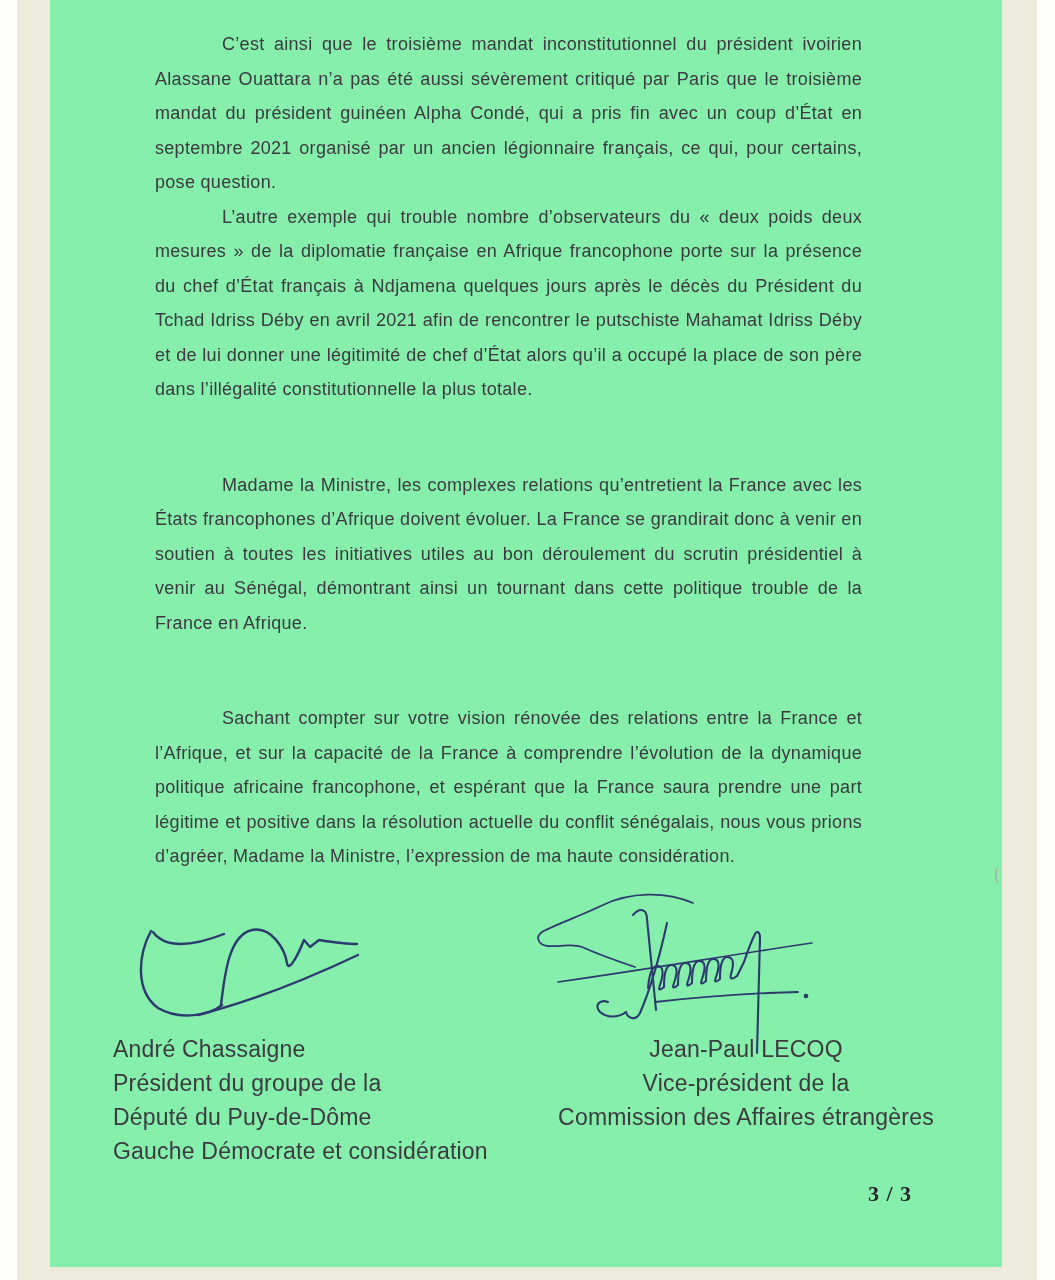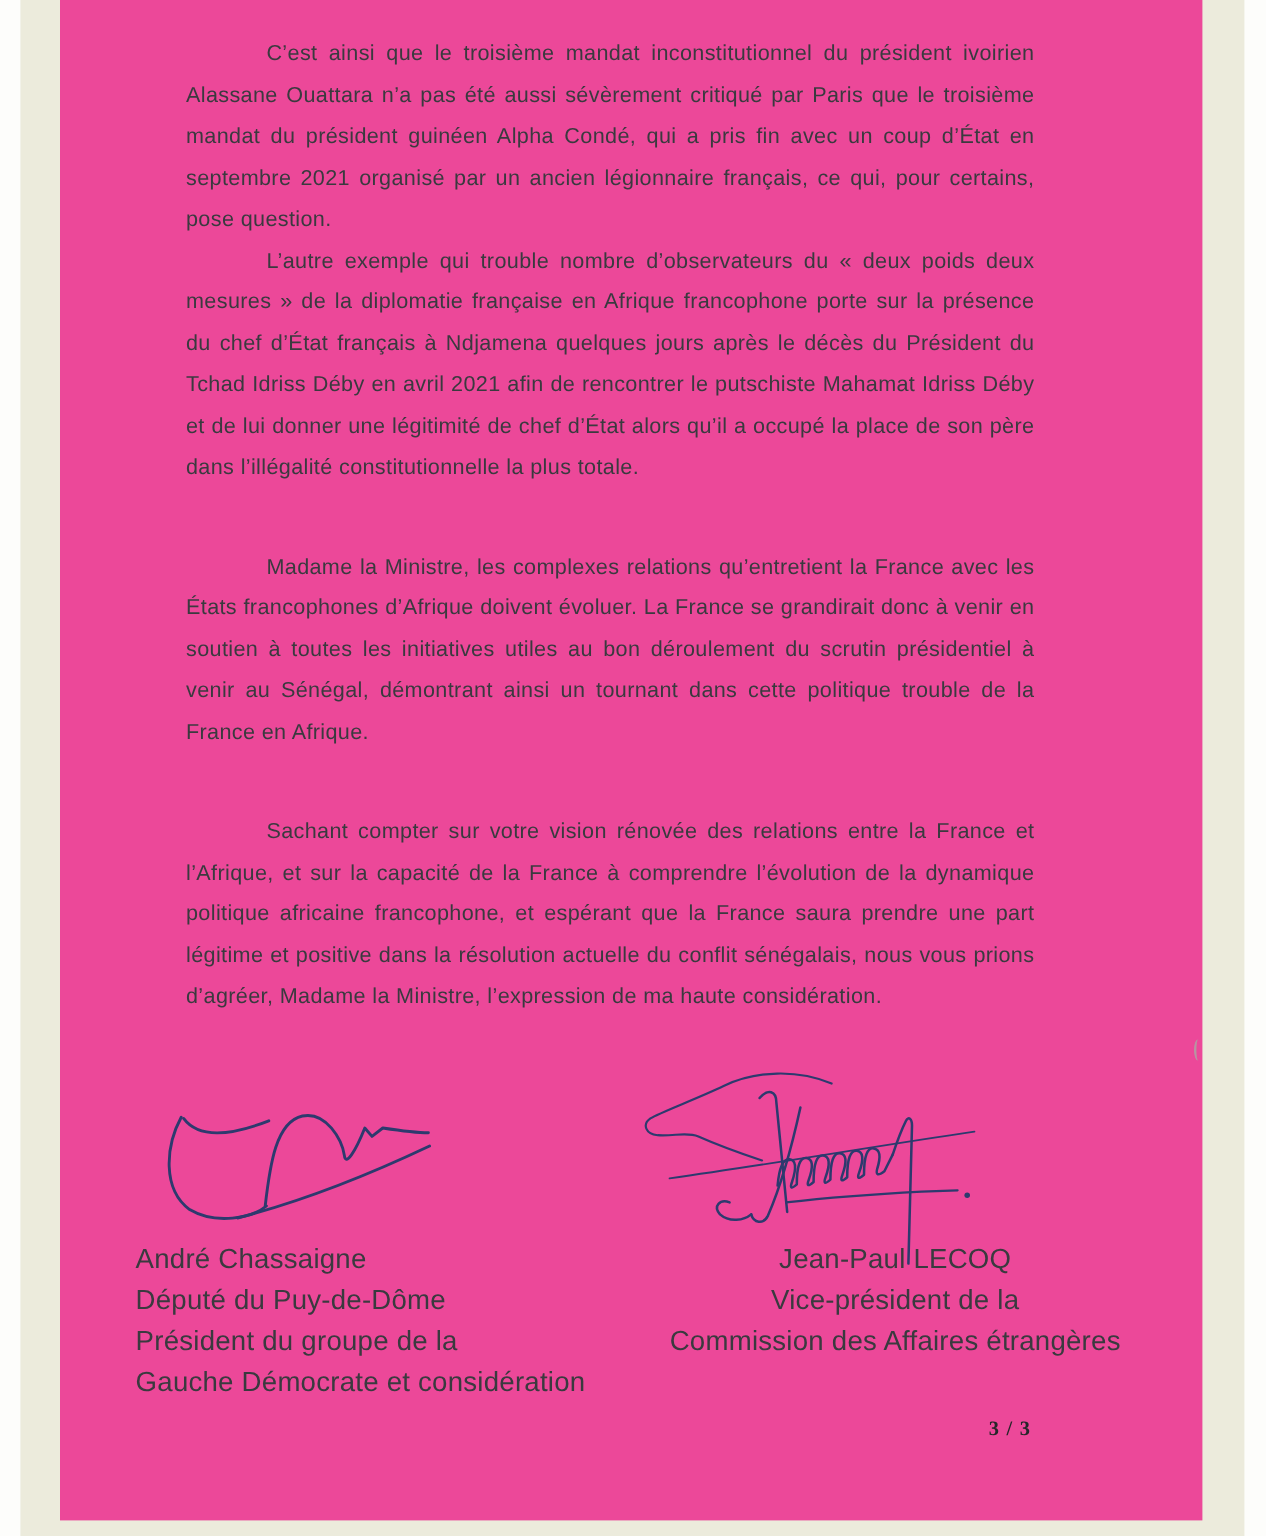--- a/index.html
+++ b/index.html
@@ -10,44 +10,44 @@
     position: relative;
     overflow: hidden;
   }
   .canvas { position: absolute; inset: 0; width: 1055px; height: 1280px; }
   .frame-bg {
     position: absolute; left: 17px; top: 0; width: 1020px; height: 1280px;
     background: #ecebdc;
   }
   .page {
     position: absolute; left: 50px; top: 0; width: 952px; height: 1267px;
-    background: #ec4899;
+    background: #86efac;
   }
   .body-text {
     position: absolute; left: 105px; top: 27px; width: 707px;
     color: #3a3a3f;
     font-size: 18px; line-height: 34.5px; letter-spacing: 0.3px;
     text-align: justify;
   }
   .para { margin: 0; text-indent: 67px; }
-  .para.gap { margin-top: 48px; }
+  .para.gap { margin-top: 61px; }
   .sig { position: absolute; pointer-events: none; }
   .sig-left  { left: 60px;  top: 915px; }
   .sig-right { left: 480px; top: 885px; }
   .sign-block {
     position: absolute; top: 1032px;
     color: #3a3a3f; font-size: 23px; line-height: 34px;
     letter-spacing: 0.2px;
   }
   .sign-block.left  { left: 63px; text-align: left; }
   .sign-block.right { left: 496px; width: 400px; text-align: center; }
   .page-number {
-    position: absolute; left: 774px; top: 1181px;
+    position: absolute; left: 818px; top: 1181px;
     font-family: "Liberation Serif", serif;
-    font-weight: bold; font-size: 17px; color: #26262a;
+    font-weight: bold; font-size: 22px; color: #26262a;
     letter-spacing: 1px;
   }
   .edge-mark {
     position: absolute; left: 945px; top: 866px;
     width: 5px; height: 18px;
     border-left: 2px solid #a9a9a4;
     border-radius: 60% 0 0 60%;
     opacity: 0.8;
   }
 </style>
@@ -84,22 +84,22 @@
         <path d="M 118 103 Q 120 80 128 81 Q 136 82 130 100 Q 127 108 134 102 Q 134 79 142 80 Q 150 81 144 98 Q 141 106 148 100 Q 148 77 156 78 Q 164 79 158 96 Q 155 104 162 98 Q 162 75 170 76 Q 178 77 172 94 Q 169 102 176 96 Q 176 73 184 74 Q 192 75 186 92 Q 183 100 190 94 Q 190 71 198 72 Q 206 73 201 89 Q 199 97 207 91 L 214 77"></path>
         <path d="M 214 77 C 218 65 222 55 225 49 C 227 45 230 47 230 53 L 227 168"></path>
         <path d="M 28 97 C 120 84 200 70 282 58" stroke-width="1.6"></path>
         <path d="M 125 117 C 160 113 200 110 238 108 L 268 107" stroke-width="1.8"></path>
         <circle cx="276" cy="111" r="2.3" fill="#2d3a6e" stroke="none"></circle>
       </g>
     </svg>
 
     <div class="sign-block left">
       <div>André Chassaigne</div>
+      <div>Président du groupe de la</div>
       <div>Député du Puy-de-Dôme</div>
-      <div>Président du groupe de la</div>
       <div>Gauche Démocrate et considération</div>
     </div>
 
     <div class="sign-block right">
       <div>Jean-Paul LECOQ</div>
       <div>Vice-président de la</div>
       <div>Commission des Affaires étrangères</div>
     </div>
 
     <div class="page-number">3 / 3</div>

